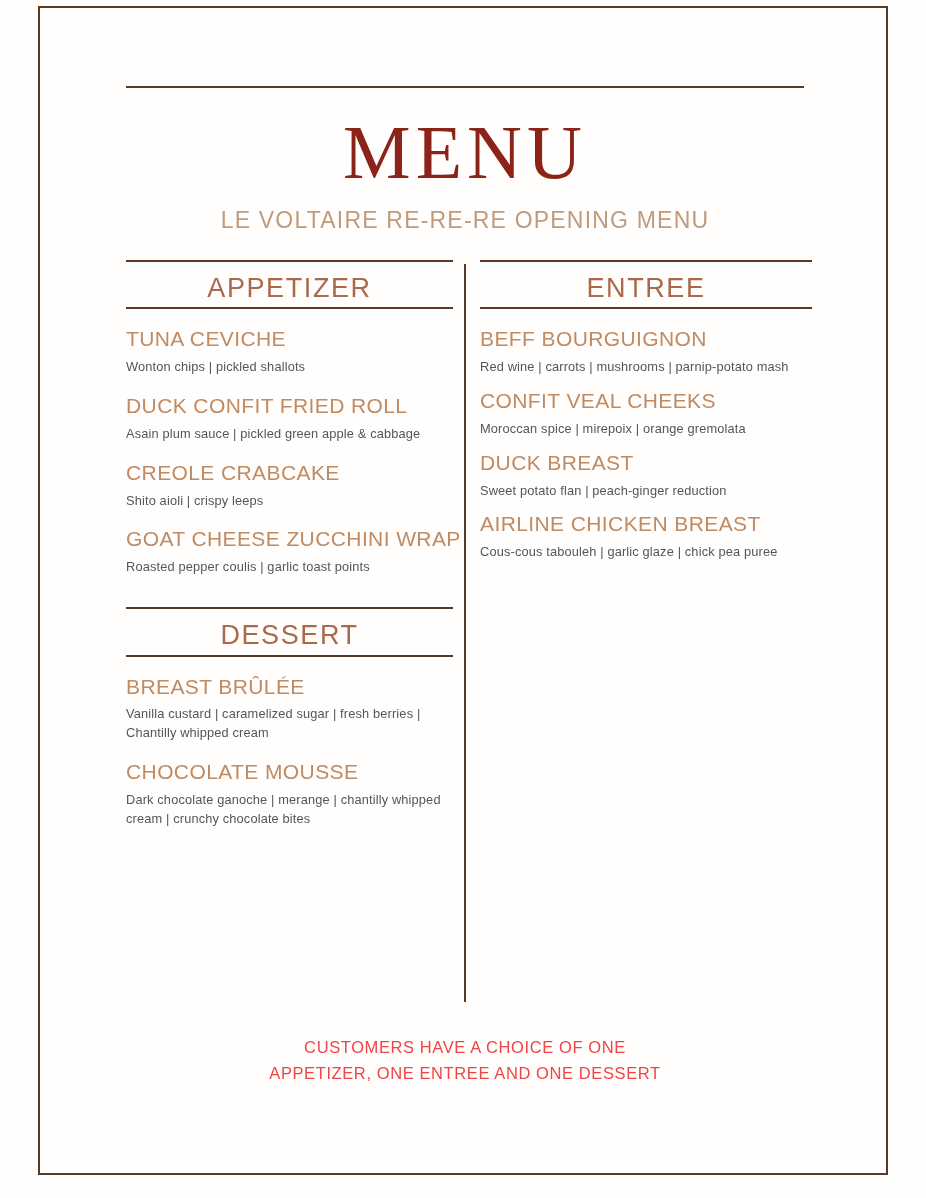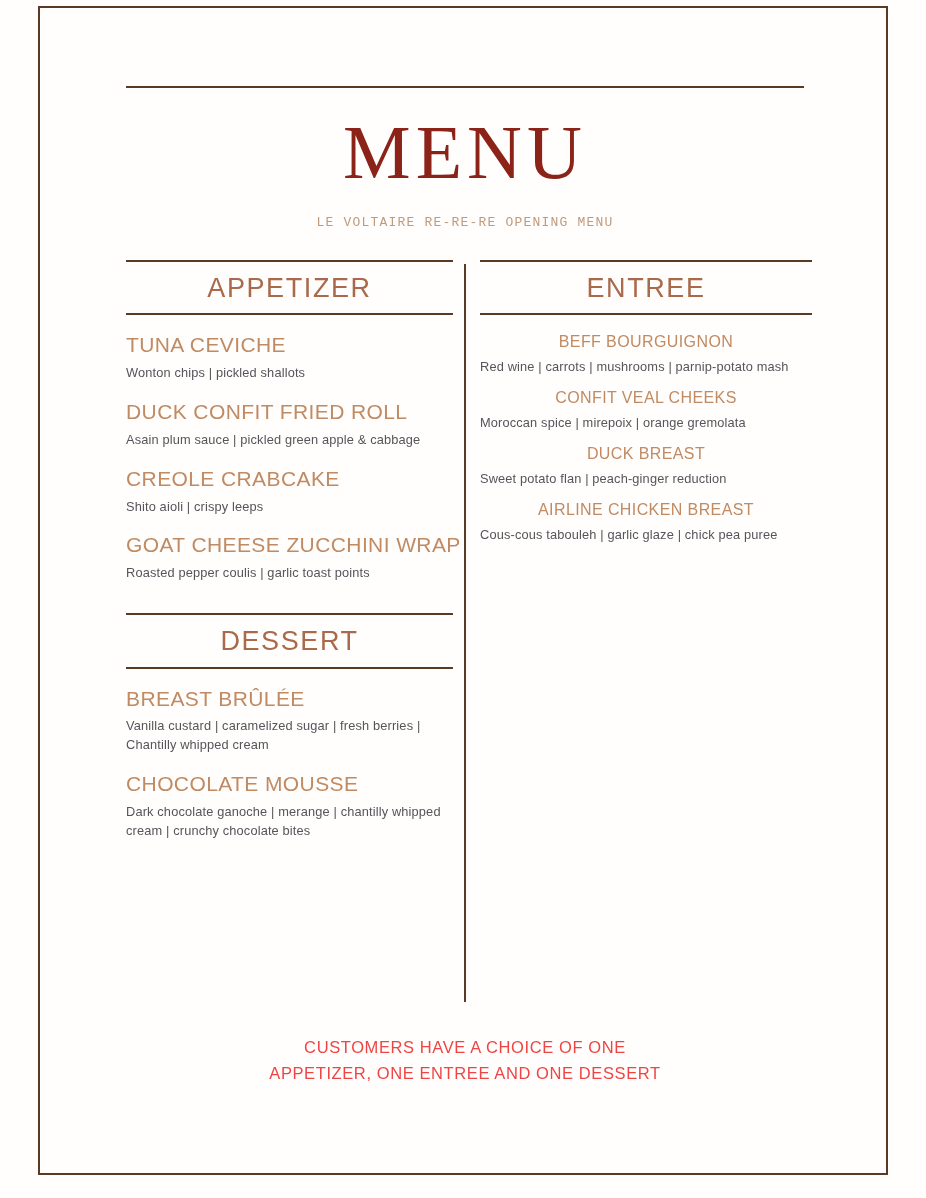--- a/index.html
+++ b/index.html
@@ -52,25 +52,25 @@
   #menu-title {
     font-family: "Liberation Serif", serif;
     font-size: 76px;
     line-height: 1.0;
     color: #8b2318;
     letter-spacing: 5px;
     margin-top: 26px;
     font-weight: normal;
   }
   #menu-subtitle {
-    font-family: Liberation Mono, monospace;
-    font-size: 13px;
+    font-family: Liberation Sans, sans-serif;
+    font-size: 23px;
     color: #c09a7a;
     letter-spacing: 1.2px;
-    margin-top: 25px;
+    margin-top: 17px;
     white-space: nowrap;
   }
 
   
   #columns {
     position: absolute;
     left: 0;
     top: 252px;
     width: 850px;
   }
@@ -101,21 +101,21 @@
   }
   .section-rule {
     height: 0;
     border-top: 2px solid #5a3a22;
     width: 100%;
   }
   .section-title {
     font-size: 27px;
     color: #a9694a;
     letter-spacing: 1.6px;
-    padding: 12px 0 11px 0;
+    padding: 12px 0 5px 0;
     line-height: 1.05;
   }
 
   .items {
     margin-top: 18px;
   }
   .item {
     margin-bottom: 17px;
   }
   .item:last-child {
@@ -131,21 +131,21 @@
   .item-desc {
     font-size: 12.8px;
     color: #55555a;
     line-height: 1.48;
     letter-spacing: 0.15px;
     margin-top: 6px;
   }
 
   
   #col-right .item { margin-bottom: 12px; }
-  #col-right .item-name { font-size: 16px; text-align: center; }
+  #col-right .item-name { font-size: 21px; }
   #col-right .item-desc { margin-top: 6px; }
 
   
   #dessert-block { margin-top: 30px; }
 
   
   #footer-note {
     position: absolute;
     left: 0;
     top: 1027px;

